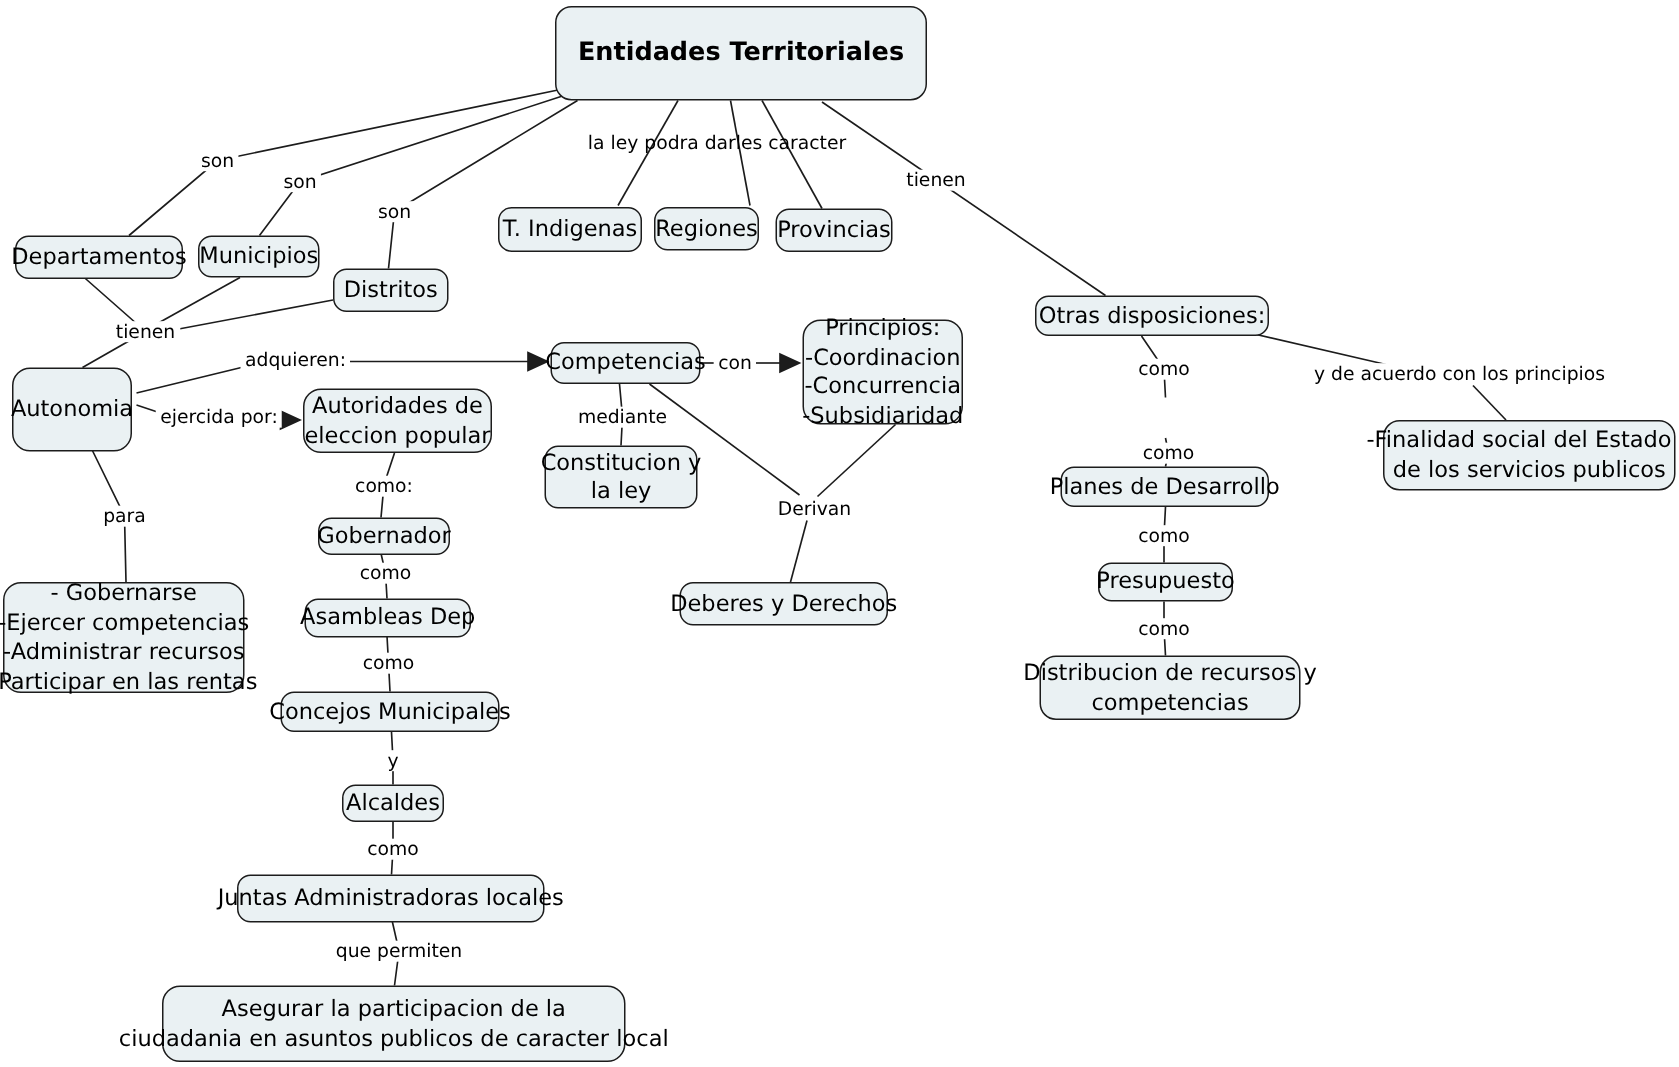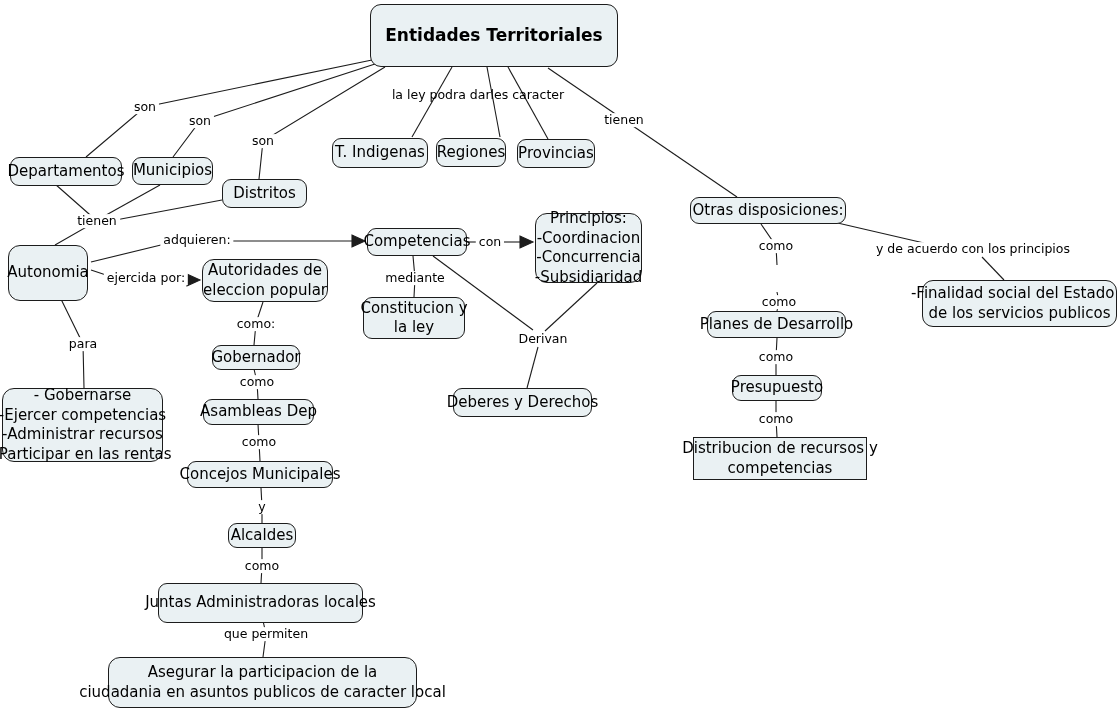--- a/index.html
+++ b/index.html
@@ -74,21 +74,21 @@
     <polyline points="776,401 776,419 777,437"></polyline>
 
     <line x1="829" y1="221" x2="924" y2="243"></line>
     <line x1="982" y1="257" x2="1004" y2="280"></line>
   </svg>
 
   <div class="node title-node" style="left:370px;top:4px;width:248px;height:63px;">Entidades Territoriales</div>
 
   <div class="node" style="left:10px;top:157px;width:112px;height:29px;">Departamentos</div>
   <div class="node" style="left:132px;top:157px;width:81px;height:28px;">Municipios</div>
-  <div class="node" style="left:222px;top:179px;width:85px;height:29px;">Distritos</div>
+  <div class="node" style="left:222px;top:179px;width:77px;height:29px;">Distritos</div>
 
   <div class="node" style="left:332px;top:138px;width:96px;height:30px;">T. Indigenas</div>
   <div class="node" style="left:436px;top:138px;width:70px;height:29px;">Regiones</div>
   <div class="node" style="left:517px;top:139px;width:78px;height:29px;">Provincias</div>
 
   <div class="node" style="left:8px;top:245px;width:80px;height:56px;border-radius:12px;">Autonomia</div>
   <div class="node" style="left:202px;top:259px;width:126px;height:43px;border-radius:12px;">Autoridades de
 eleccion popular</div>
   <div class="node" style="left:367px;top:228px;width:100px;height:28px;">Competencias</div>
   <div class="node" style="left:535px;top:213px;width:107px;height:70px;border-radius:12px;">Principios:
@@ -101,28 +101,28 @@
 
   <div class="node" style="left:2px;top:388px;width:161px;height:74px;border-radius:12px;">- Gobernarse
 -Ejercer competencias
 -Administrar recursos
 -Participar en las rentas</div>
 
   <div class="node" style="left:212px;top:345px;width:88px;height:25px;">Gobernador</div>
   <div class="node" style="left:203px;top:399px;width:111px;height:26px;">Asambleas Dep</div>
   <div class="node" style="left:187px;top:461px;width:146px;height:27px;">Concejos Municipales</div>
   <div class="node" style="left:228px;top:523px;width:68px;height:25px;">Alcaldes</div>
-  <div class="node" style="left:158px;top:583px;width:205px;height:40px;">Juntas Administradoras locales</div>
+  <div class="node" style="left:158px;top:583px;width:205px;height:32px;">Juntas Administradoras locales</div>
   <div class="node" style="left:108px;top:657px;width:309px;height:51px;border-radius:12px;">Asegurar la participacion de la
 ciudadania en asuntos publicos de caracter local</div>
 
   <div class="node" style="left:690px;top:197px;width:156px;height:27px;">Otras disposiciones:</div>
   <div class="node" style="left:707px;top:311px;width:139px;height:27px;">Planes de Desarrollo</div>
   <div class="node" style="left:732px;top:375px;width:90px;height:26px;">Presupuesto</div>
-  <div class="node" style="left:693px;top:437px;width:174px;height:43px;border-radius:0;">Distribucion de recursos y
+  <div class="node" style="left:693px;top:437px;width:174px;height:43px;border-radius:11px;">Distribucion de recursos y
 competencias</div>
   <div class="node" style="left:922px;top:280px;width:195px;height:47px;border-radius:11px;">-Finalidad social del Estado y
 de los servicios publicos</div>
 
   <span class="link-label" style="left:145px;top:107px;">son</span>
   <span class="link-label" style="left:200px;top:121px;">son</span>
   <span class="link-label" style="left:263px;top:141px;">son</span>
   <span class="link-label clear" style="left:478px;top:95px;">la ley podra darles caracter</span>
   <span class="link-label" style="left:624px;top:120px;">tienen</span>
   <span class="link-label" style="left:97px;top:221px;">tienen</span>

